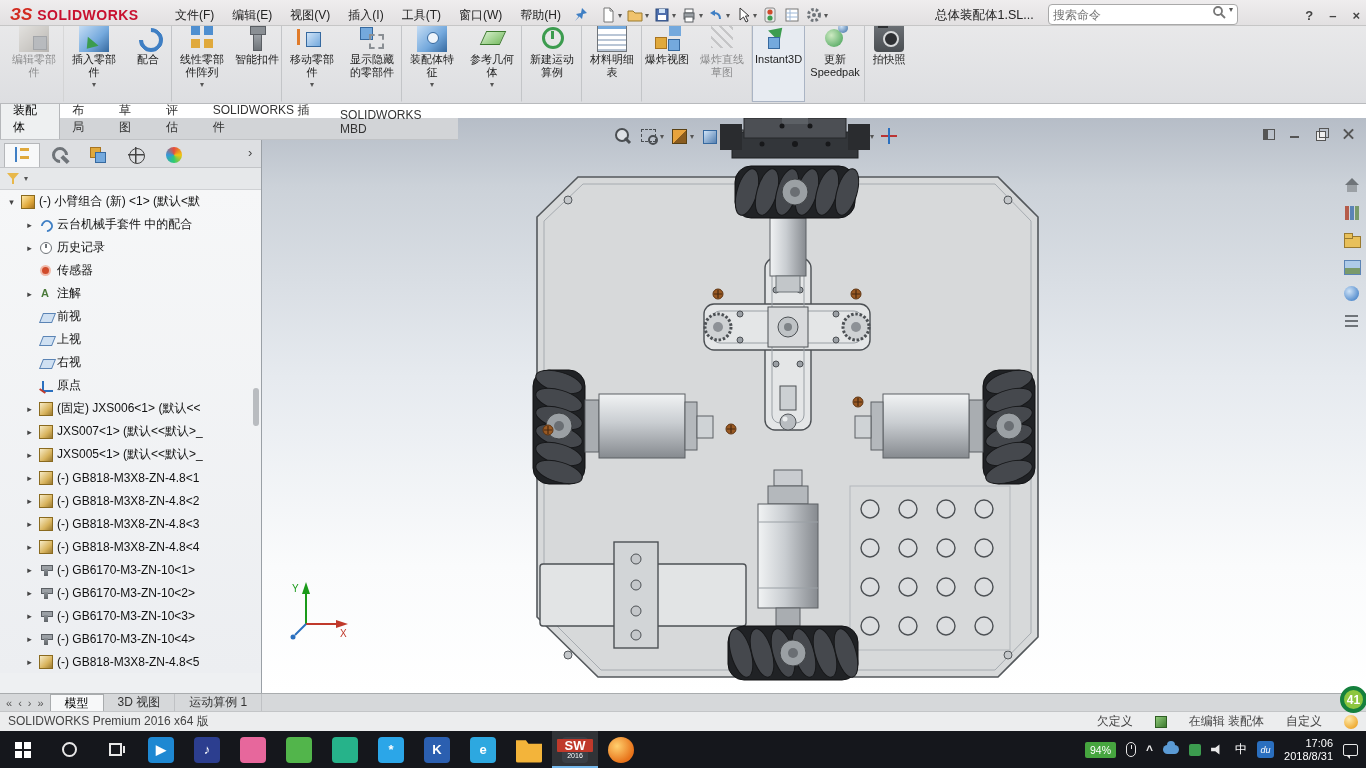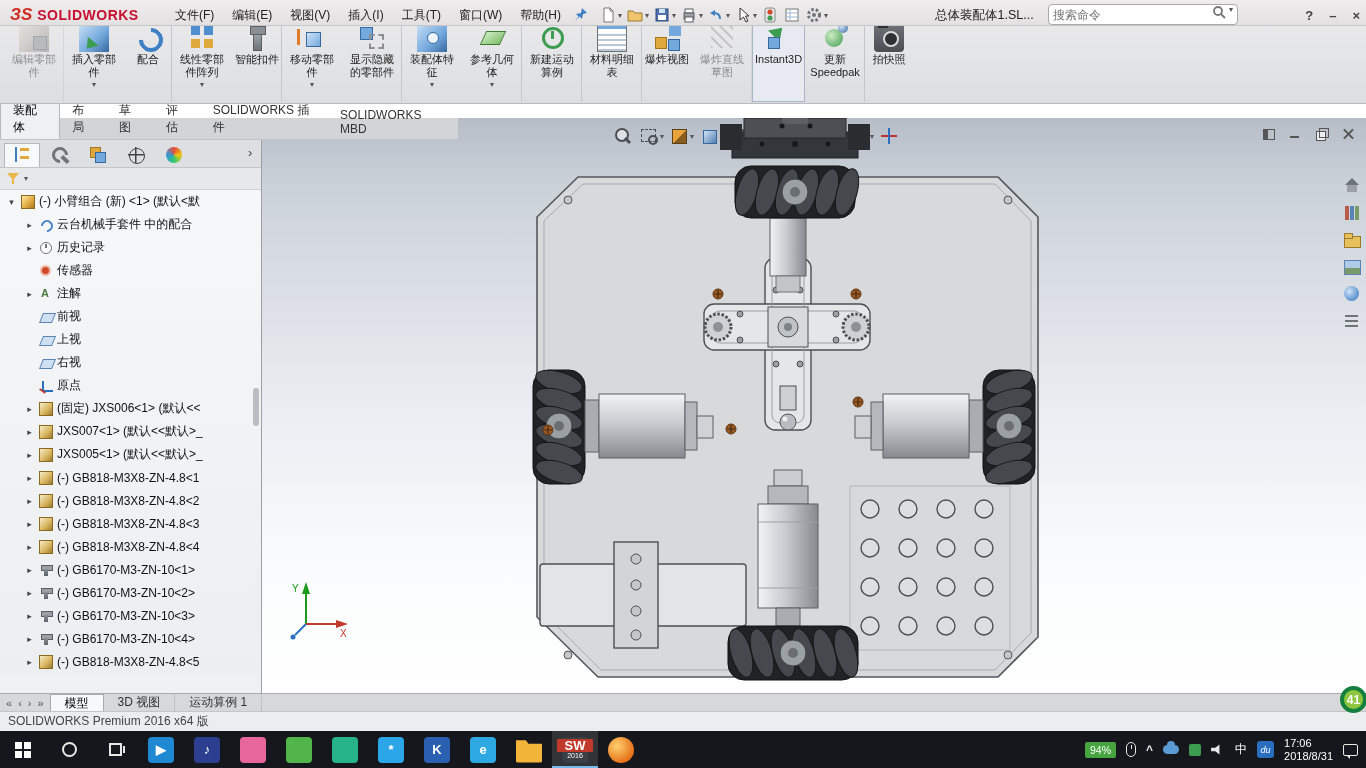--- a/index.html
+++ b/index.html
@@ -180,21 +180,21 @@
 .battery{background:#46a53f;color:#fff;font-size:10.5px;padding:2px 5px;border-radius:2px}
 .mouse{width:10px;height:15px;border:1.5px solid #e8e8e8;border-radius:5px;position:relative}
 .mouse::before{content:"";position:absolute;left:3.5px;top:2px;width:1.5px;height:4px;background:#e8e8e8}
 .chev{color:#e8e8e8;font-size:12px;font-weight:bold}
 .cloud{width:16px;height:9px;background:#5b9bd5;border-radius:6px;position:relative}
 .cloud::before{content:"";position:absolute;left:4px;top:-4px;width:8px;height:8px;background:#5b9bd5;border-radius:50%}
 .tray-green{width:12px;height:12px;background:#3c9c4f;border-radius:2px}
 .speaker{width:14px;height:12px;background:#e8e8e8;clip-path:polygon(0 35%,30% 35%,60% 8%,60% 92%,30% 65%,0 65%)}
 .lang{font-size:12px;color:#fff}
 .du{width:17px;height:17px;background:#2a6fbf;border-radius:3px;color:#fff;font-size:9px;font-weight:normal;font-style:italic;display:flex;align-items:center;justify-content:center}
-.clock{text-align:left;font-size:11px;line-height:13px;color:#fff}
+.clock{text-align:right;font-size:11px;line-height:13px;color:#fff}
 .notif{width:15px;height:12px;border:1.5px solid #e8e8e8;border-radius:2px;position:relative}
 .notif::after{content:"";position:absolute;left:2px;bottom:-4px;border-left:4px solid transparent;border-right:0 solid transparent;border-top:4px solid #e8e8e8}
 .badge41{position:absolute;left:1340px;top:686px;width:27px;height:27px;border-radius:50%;background:#8dc63f;border:4px solid #15803d;color:#fff;font-size:12px;font-weight:bold;display:flex;align-items:center;justify-content:center;z-index:40}
 svg text{font-family:"Liberation Sans",sans-serif}
 </style>
 </head>
 <body>
 
 <div class="titlebar">
   <div class="logo">
@@ -853,20 +853,27 @@
   <div style="display:flex;height:100%">
 
   <span class="mtab active">模型</span>
       <span class="mtab">3D 视图</span>
       <span class="mtab">运动算例 1</span>
     </div>
 </div>
 
 <div class="statusbar">
   <span>SOLIDWORKS Premium 2016 x64 版</span>
+  <div class="sb-right">
+    <span>欠定义</span>
+    <span class="sb-icon"></span>
+    <span>在编辑 装配体</span>
+    <span>自定义</span>
+    <span class="sb-ball"></span>
+  </div>
 </div>
 
 <div class="taskbar">
   <div class="tb-slot">
       <span class="win-logo"></span>
     </div>
   <div class="tb-slot">
       <span class="cortana"></span>
     </div>
   <div class="tb-slot">

